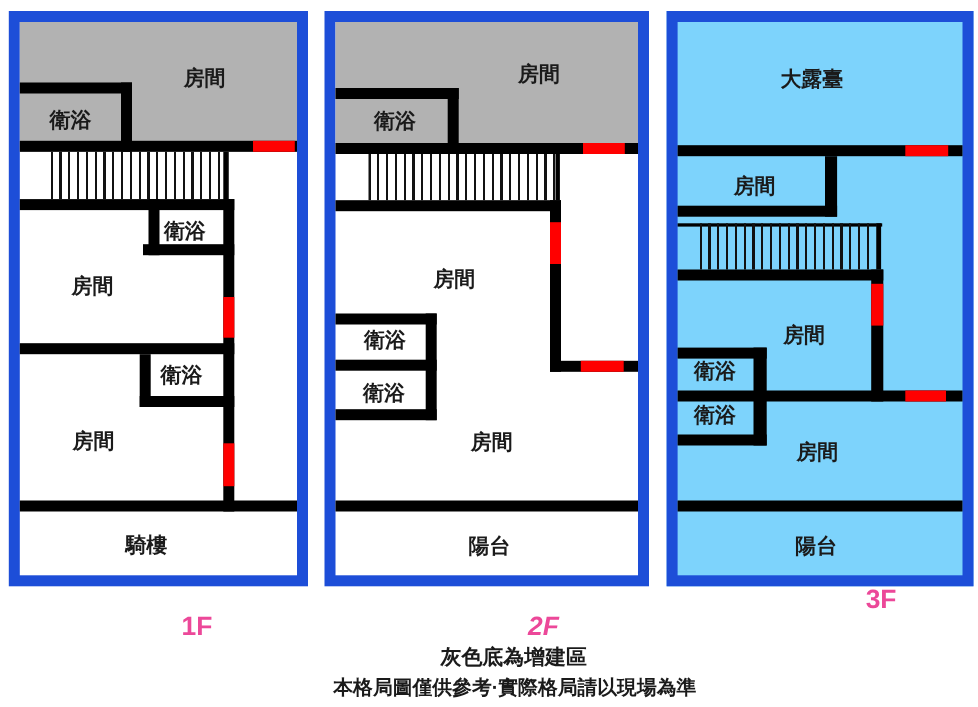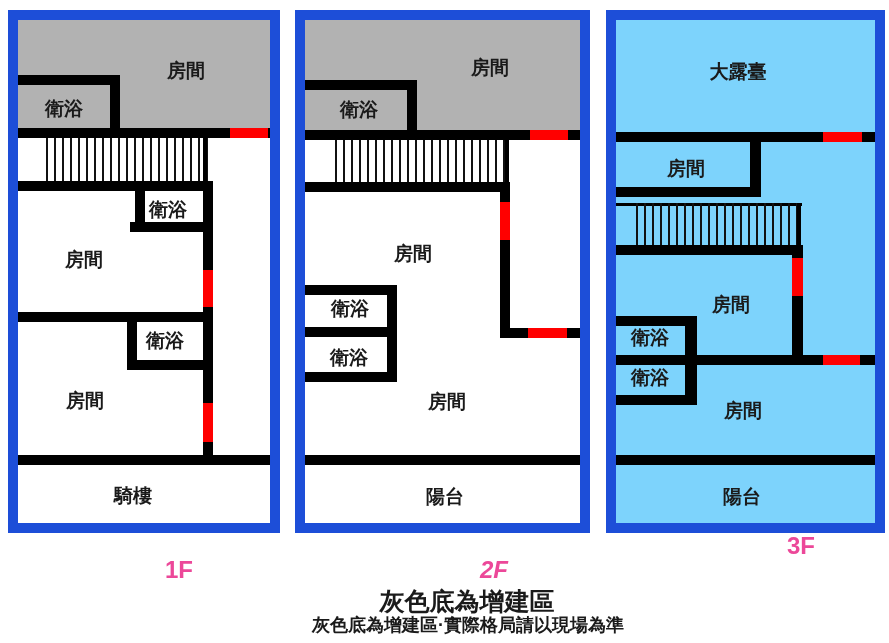--- a/index.html
+++ b/index.html
@@ -125,14 +125,14 @@
   <span class="lbl" style="left:127px;top:391px;">房間</span>
 
   <div class="w" style="left:0;top:435px;width:259px;height:10px;"></div>
   <span class="lbl" style="left:126px;top:477px;">陽台</span>
 </div>
 
 <div class="floor-label" style="left:136px;top:556px;">1F</div>
 <div class="floor-label" style="left:451px;top:556px;font-style:italic;">2F</div>
 <div class="floor-label" style="left:758px;top:532px;">3F</div>
 
-<div class="note" style="left:467px;top:585px;font-size:25px;">灰色底為增建區</div>
-<div class="note" style="left:468px;top:613px;font-size:18px;">灰色底為增建區·實際格局請以現場為準</div>
+<div class="note" style="left:467px;top:585px;font-size:19px;">灰色底為增建區</div>
+<div class="note" style="left:468px;top:613px;font-size:18px;">本格局圖僅供參考·實際格局請以現場為準</div>
 
 </body></html>

